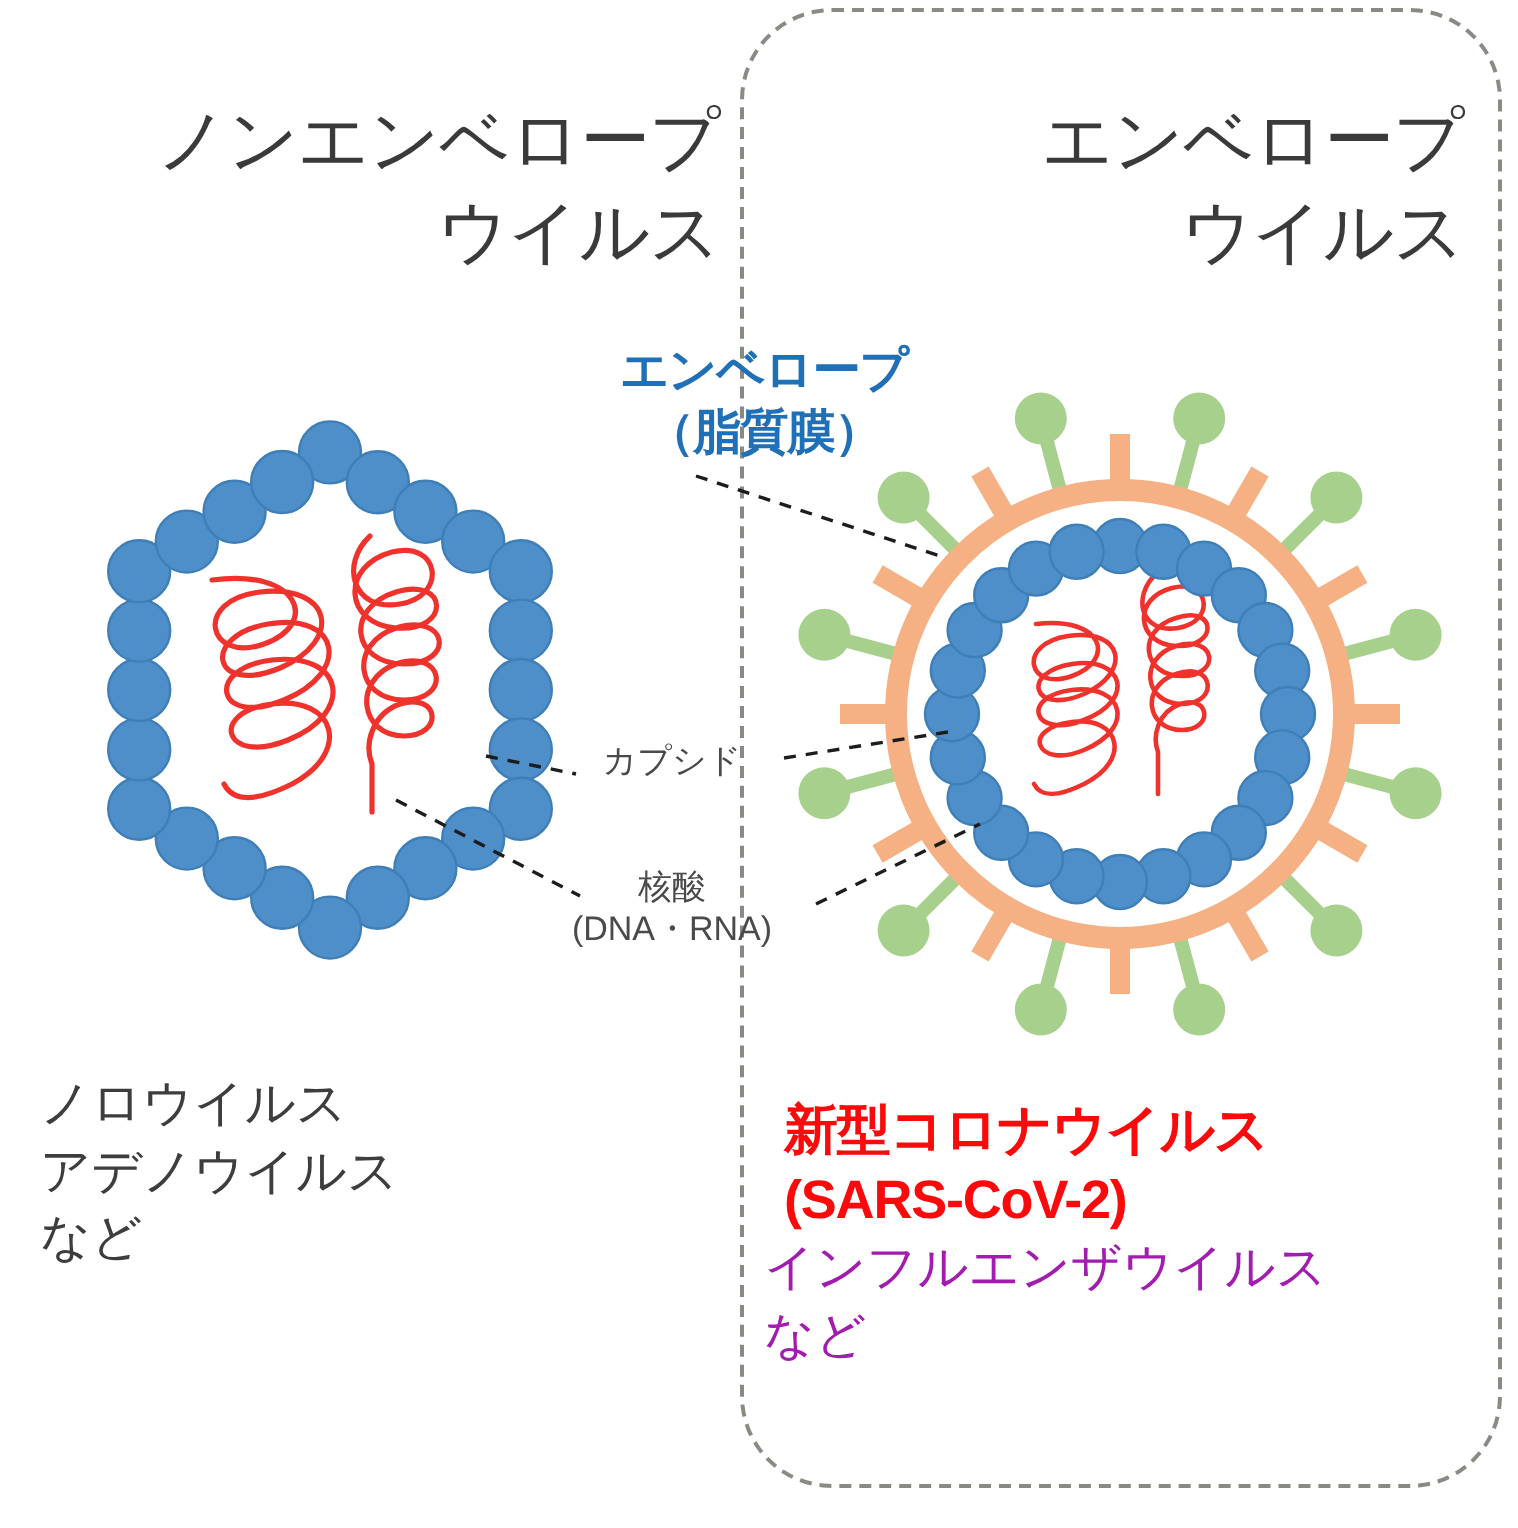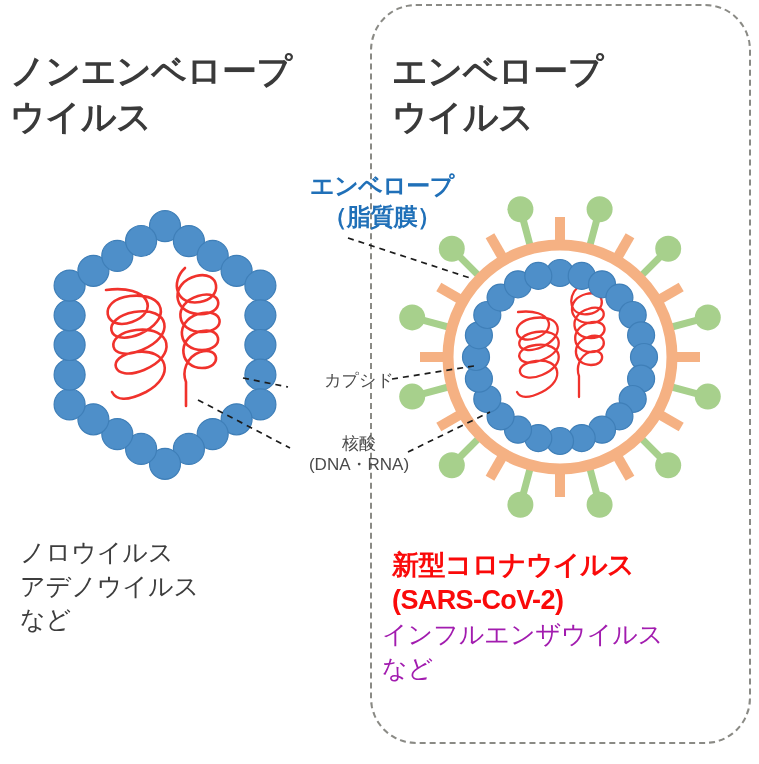--- a/index.html
+++ b/index.html
@@ -27,22 +27,22 @@
     width: 381px;
     height: 740px;
     border: 2px dashed #8a8a85;
     border-radius: 46px;
     box-sizing: border-box;
     background: transparent;
   }
 
   
   .col-title {
-    text-align: left;
-    font-weight: bold;
+    text-align: right;
+    font-weight: normal;
     font-size: 35px;
     line-height: 1.32;
     letter-spacing: -0.5px;
     color: #3a3a3a;
     white-space: pre-line;
   }
   #title-left  { left: 10px;  top: 48px; width: 350px; }
   #title-right { left: 392px; top: 48px; width: 340px; }
 
   
@@ -58,21 +58,20 @@
     white-space: pre-line;
     letter-spacing: -0.5px;
   }
 
   
   .mid-label {
     text-align: center;
     color: #4a4a4a;
     line-height: 1.22;
     white-space: pre-line;
-    margin-left: 23px;
   }
   #capsid-label  { left: 280px; top: 371px; width: 112px; font-size: 17px; }
   #nucleic-label { left: 262px; top: 434px; width: 148px; font-size: 17px; text-align: center; }
 
   
   .caption {
     text-align: left;
     line-height: 1.34;
     white-space: pre-line;
   }

